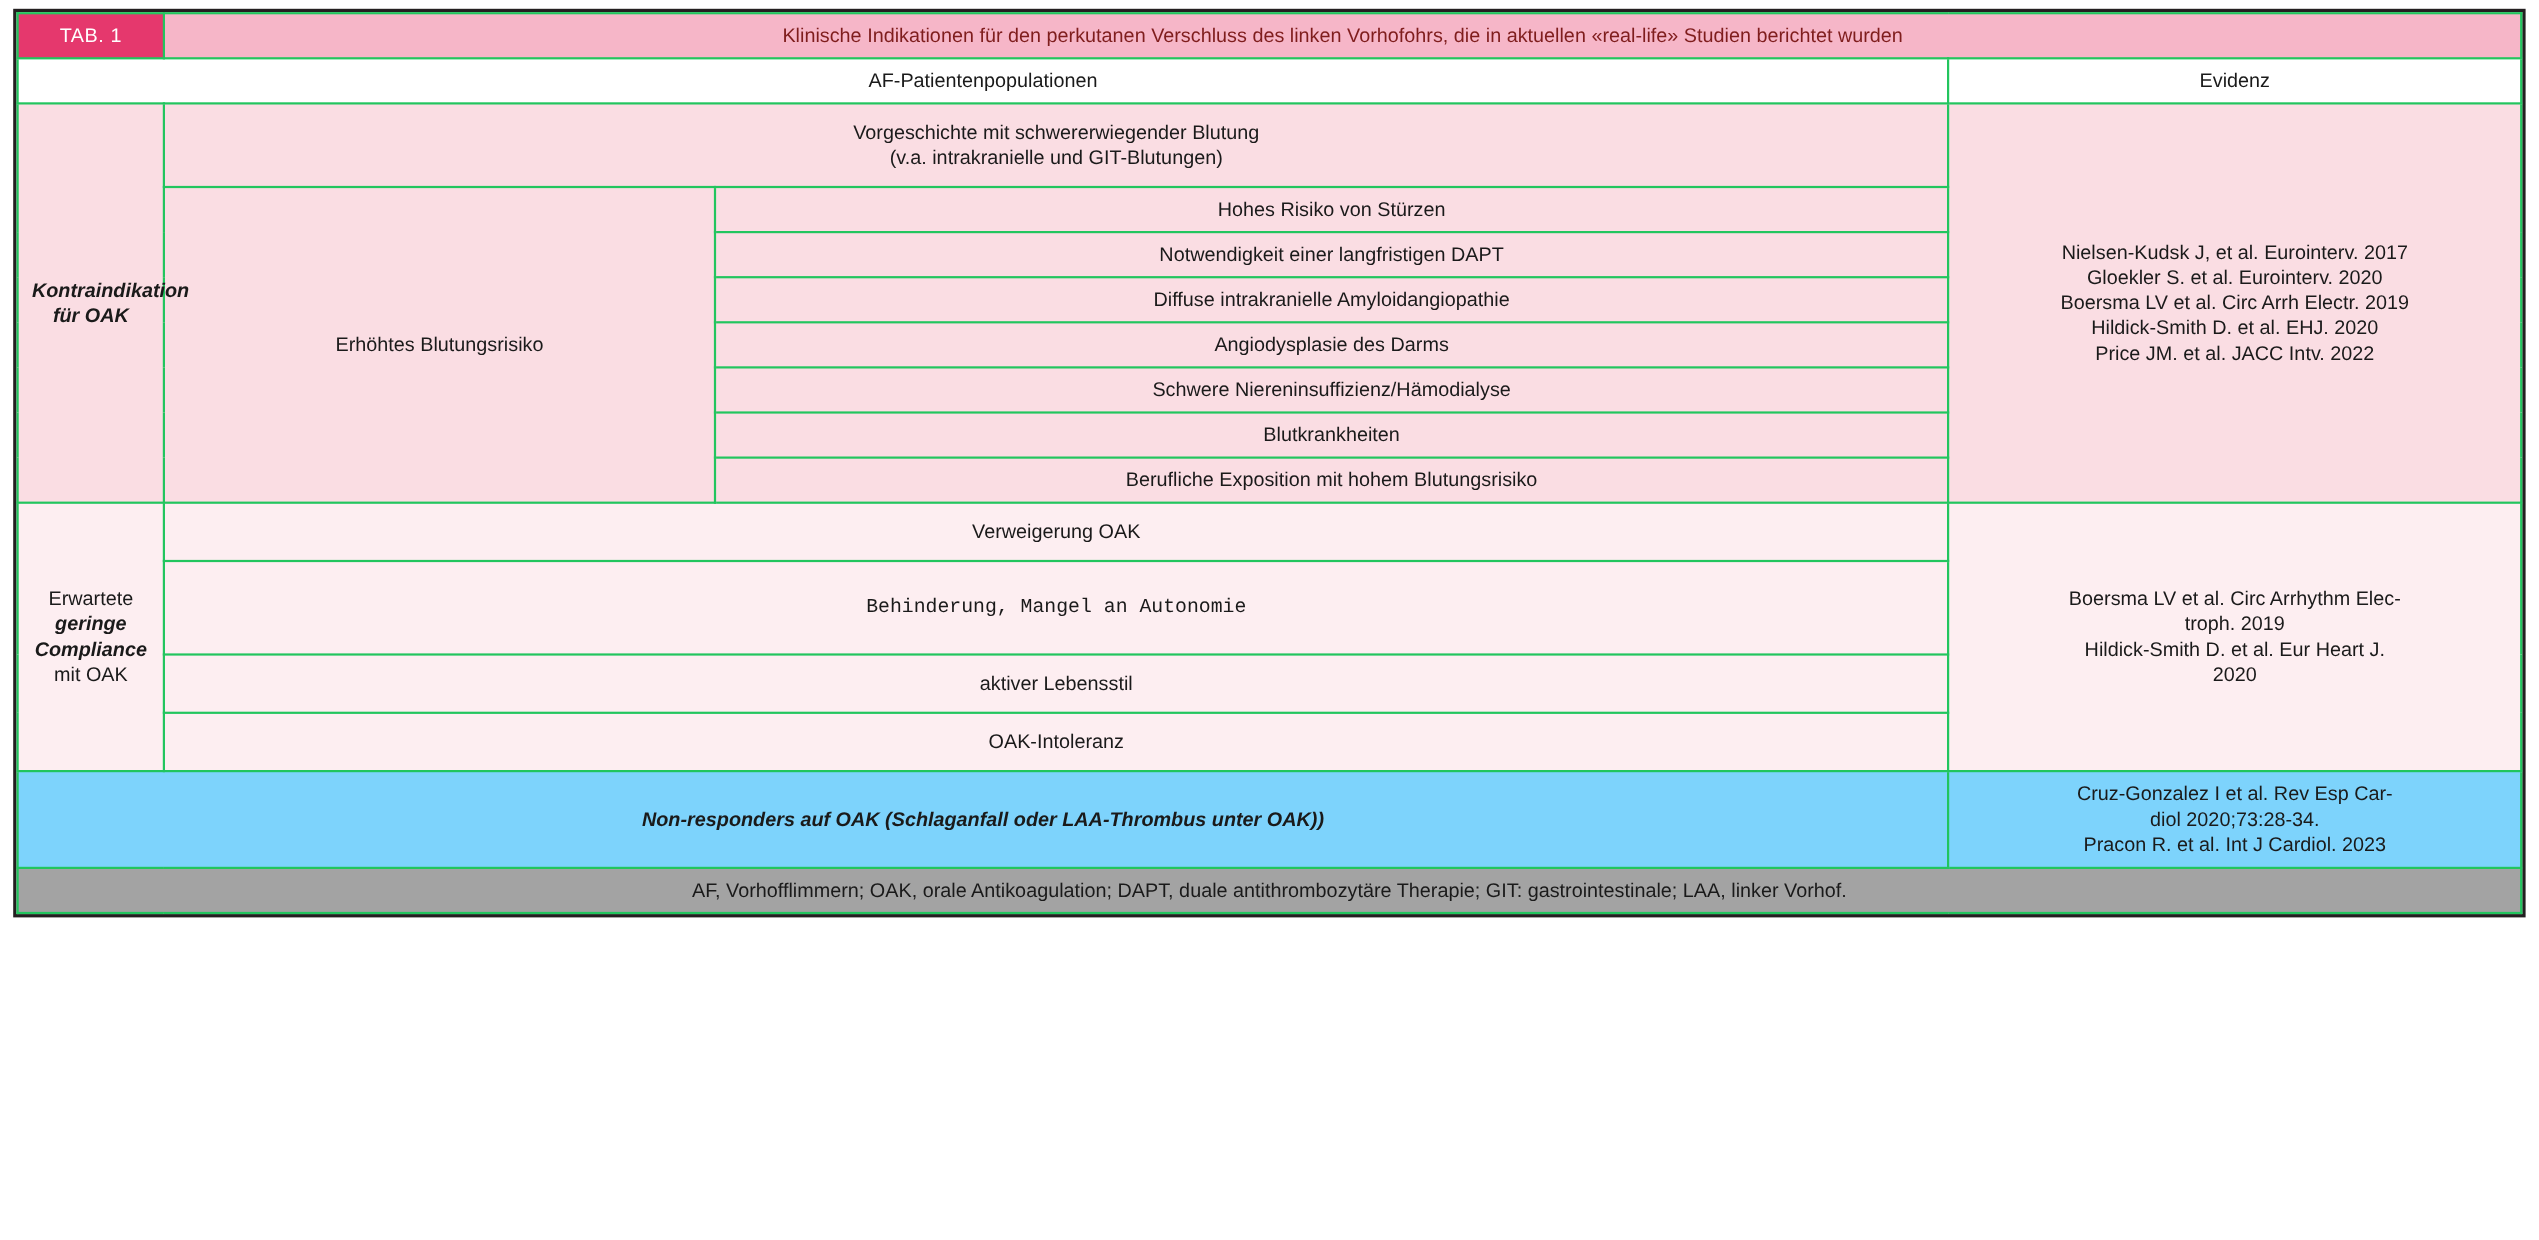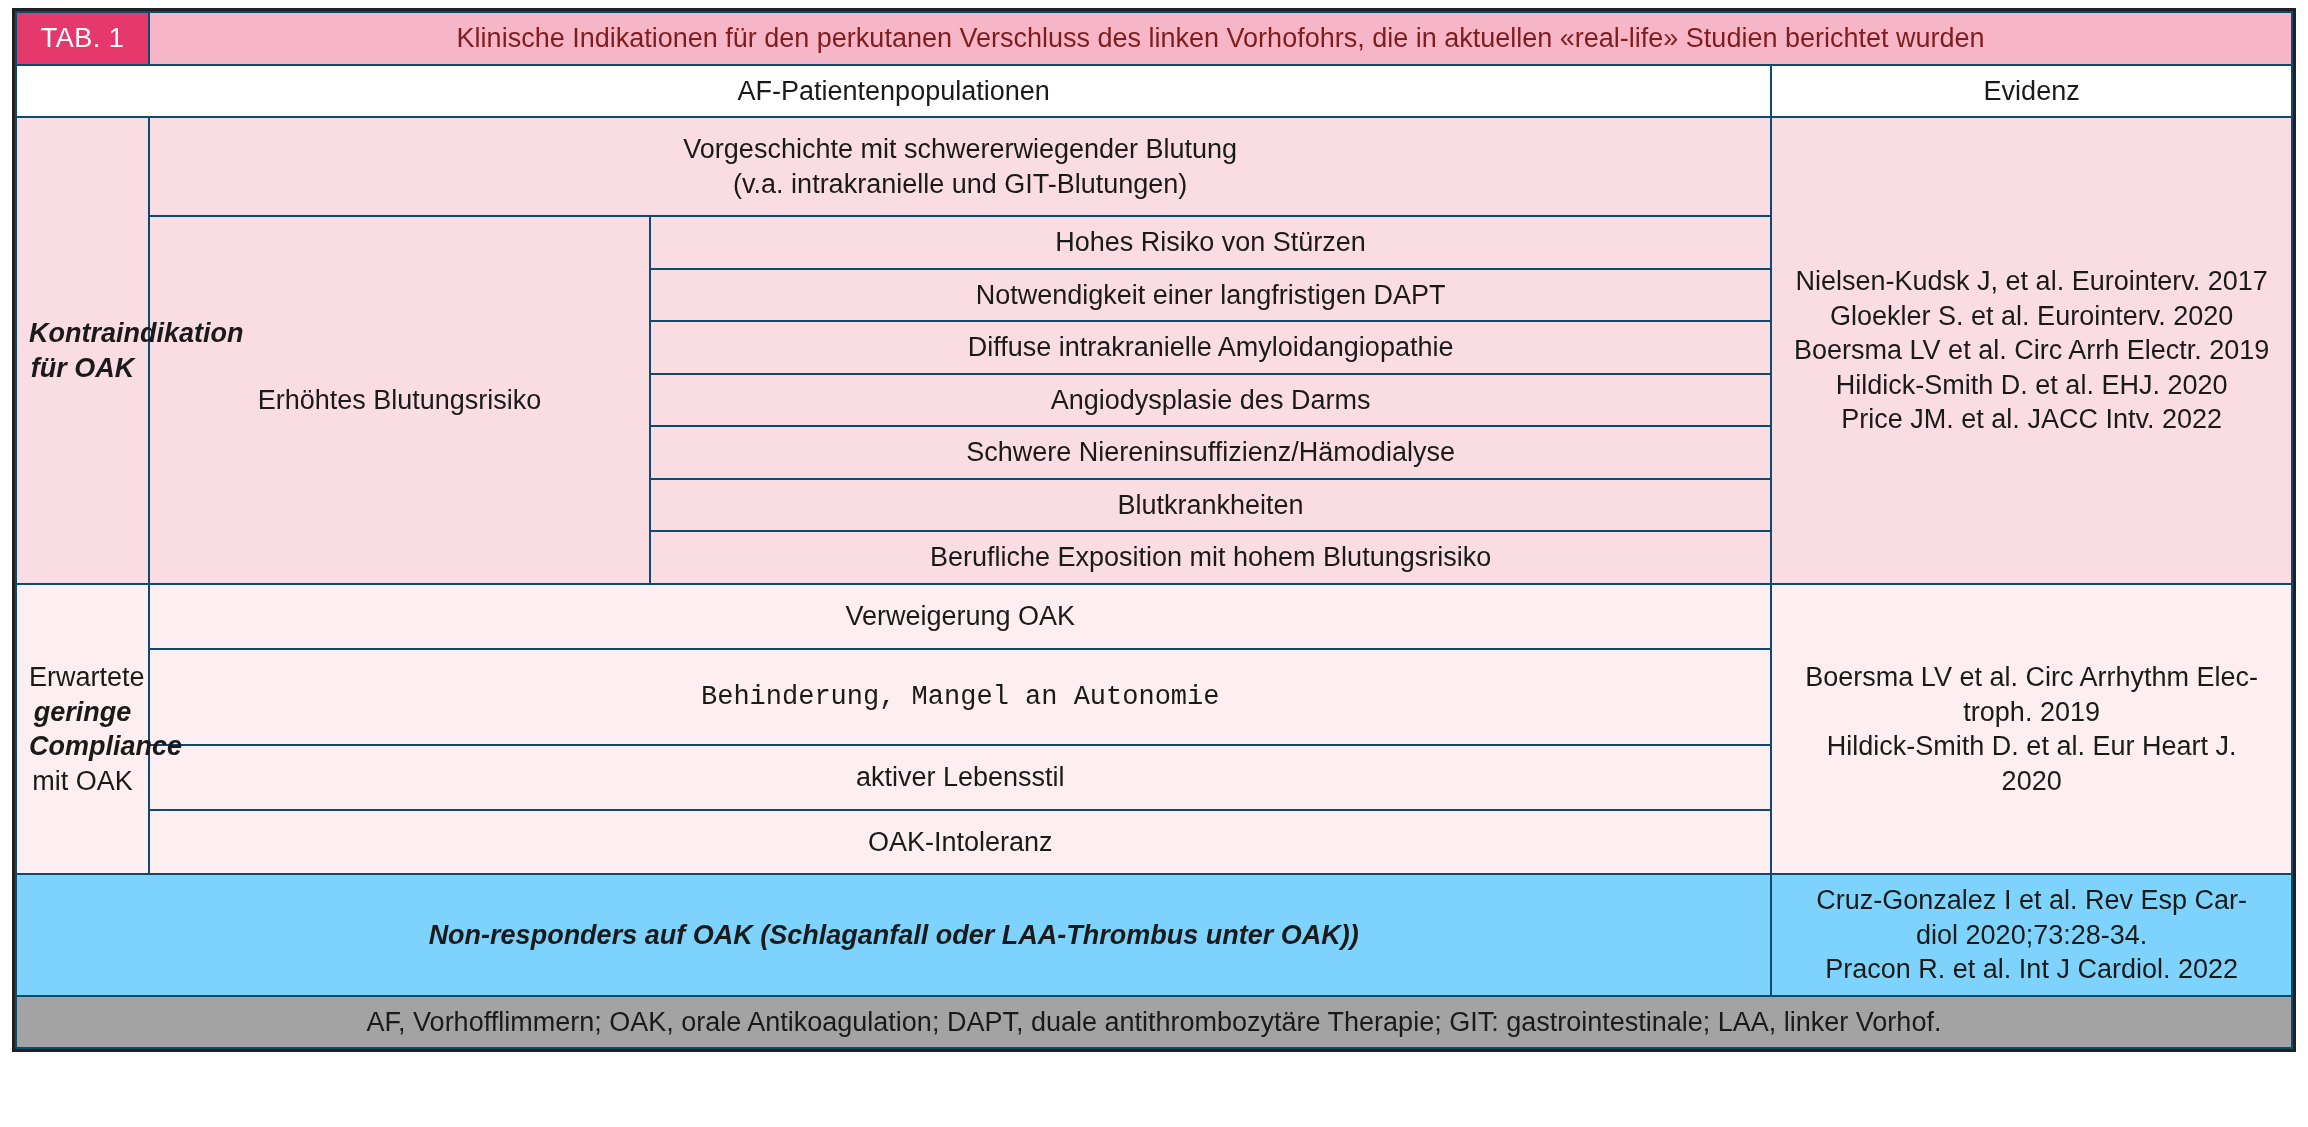--- a/index.html
+++ b/index.html
@@ -22,24 +22,24 @@
     width: 100%;
     border: 3px solid #231f20;
     box-sizing: border-box;
   }
   table.tbl {
     width: 100%;
     border-collapse: collapse;
     table-layout: fixed;
   }
   table.tbl td, table.tbl th {
-    border: 2px solid #0c4a6e;
+    border: 2px solid #22c55e;
     vertical-align: middle;
     padding: 8px 12px;
-    font-size: 27px;
+    font-size: 18px;
     font-weight: normal;
     text-align: center;
     line-height: 1.28;
   }
   
   .tabnum {
     background: #e5386d;
     color: #ffffff;
     font-weight: bold;
     font-size: 29px;
@@ -179,21 +179,21 @@
           <td class="pink-soft left" colspan="2" style="padding:14px 18px;">OAK-Intoleranz</td>
         </tr>
 
         <tr>
           <td class="pink-mid" colspan="3" style="padding:28px 14px;">
             <span class="bold">Non-responders auf OAK (Schlaganfall oder LAA-Thrombus unter OAK))</span>
           </td>
           <td class="pink-mid evid">
             <span class="ln">Cruz-Gonzalez I et al. Rev Esp Car-</span>
             <span class="ln">diol 2020;73:28-34.</span>
-            <span class="ln">Pracon R. et al. Int J Cardiol. 2022</span>
+            <span class="ln">Pracon R. et al. Int J Cardiol. 2023</span>
           </td>
         </tr>
 
         <tr>
           <td class="footnote" colspan="4">AF, Vorhofflimmern; OAK, orale Antikoagulation; DAPT, duale antithrombozytäre Therapie; GIT: gastrointestinale; LAA, linker Vorhof.</td>
         </tr>
       </tbody>
     </table>
   </div>
 </div>

